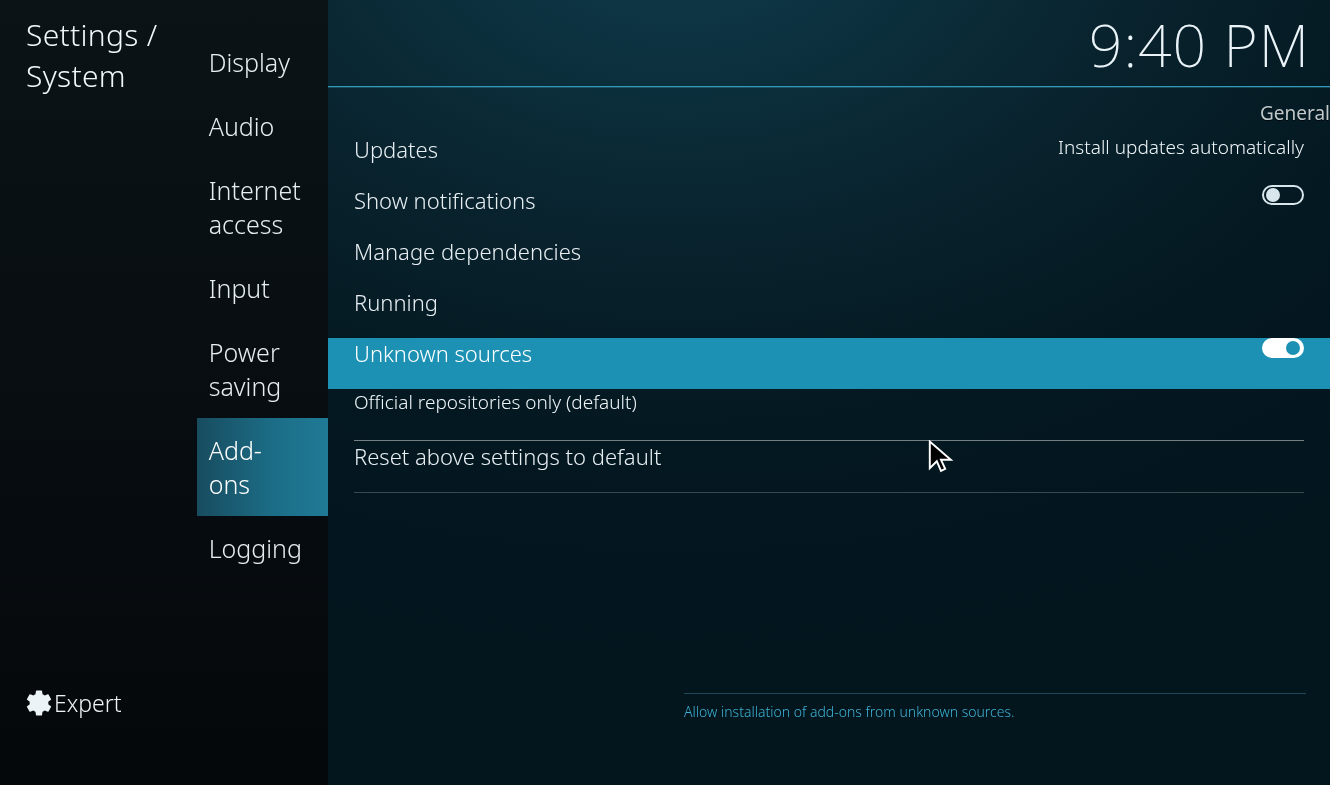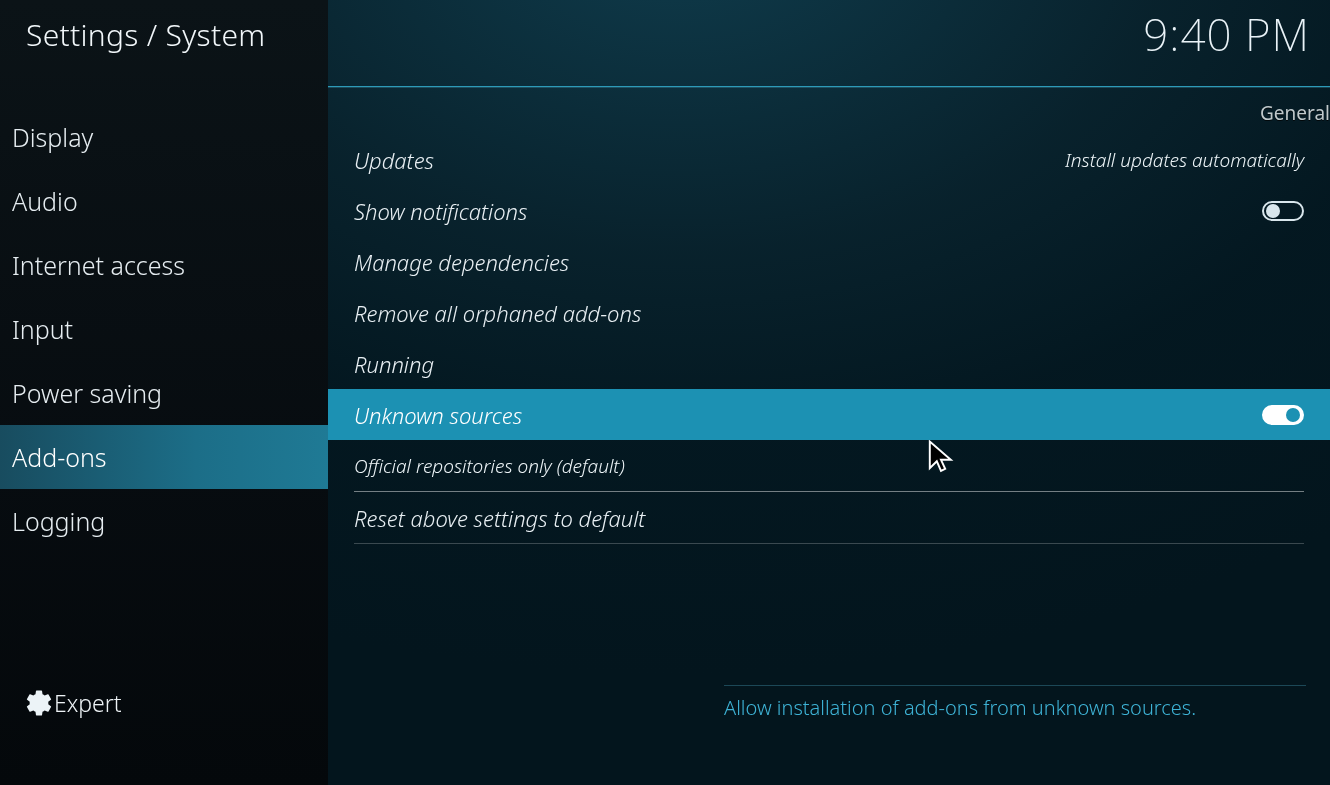--- a/index.html
+++ b/index.html
@@ -12,21 +12,21 @@
     color: #e8eef2;
     -webkit-font-smoothing: antialiased;
   }
   .stage { display:flex; width:1330px; height:785px; }
 
   
   .sidebar {
     width: 328px;
     background: linear-gradient(180deg,#0b1317 0%,#070c10 60%,#04080b 100%);
     position: relative;
-    display:flex; flex-direction:column;
+    display:flex; flex-direction:row;
   }
   .crumb {
     padding: 14px 26px 20px 26px;
     font-size: 30px;
     font-weight: 300;
     color: #f2f7fa;
     letter-spacing: .3px;
   }
   .nav { margin-top: 30px; display:flex; flex-direction:column; }
   .nav-item {
@@ -52,45 +52,44 @@
   
   .main {
     flex:1; height:100%;
     background:
       radial-gradient(ellipse 140% 120% at 35% -10%, rgba(28,110,140,.55) 0%, rgba(11,45,59,.75) 35%, rgba(4,27,37,.88) 55%, #03151d 80%);
     display:flex; flex-direction:column;
     position:relative;
   }
   .clock {
     position:absolute; right:20px; top:4px;
-    font-size:44px; font-weight:200; letter-spacing:1px;
+    font-size:59px; font-weight:200; letter-spacing:1px;
     color:#eaf3f8;
   }
   .hdr-line {
     margin-top:86px;
     border-top:1px solid #2c9ab8;
     border-bottom:1px solid rgba(86,190,218,.25);
   }
   .section-title {
     text-align:right;
     font-size:19px;
     font-weight:400;
     color:#bfc9cc;
     padding-top:12px;
     text-shadow: 0 1px 0 rgba(0,0,0,.7);
   }
   .settings-list { margin-top:8px; }
   .row {
-    display:flex; justify-content:space-between; align-items:center;
+    display:flex; justify-content:space-between; align-items:flex-start;
     padding: 0 26px;
     height:51px;
     font-size:22px;
     color:#e8eff3;
     position:relative;
-    font-style:italic;
   }
   .row.highlight {
     background:#1c91b3;
     color:#fff;
   }
   .row-right { font-size:19px; color:#eef5f8; }
   .divider {
     margin:0 26px; height:1px;
     background: rgba(255,255,255,.45);
   }
@@ -112,25 +111,24 @@
   .toggle.on.inhl{ border-color:#fff; background:#fff;}
   .toggle.on.inhl::after{ background:#1c91b3;}
   .row-label{ white-space:nowrap; }
   .indent::before{
     content:'- ';
     opacity:.85;
   }
   .hint {
     position:absolute; left:356px; bottom:64px; right:24px;
     color:#3eb3d6;
-    font-size:20px;
+    font-size:14px;
     padding:0 0 0 0;
     border-top:1px solid rgba(76,170,198,.35);
     padding-top:8px;
-    margin-left:40px;
   }
   
   .cursor { position:absolute; left:927px; top:440px; pointer-events:none;}
 </style>
 </head>
 <body>
 
 <div class="stage">
 
   <aside class="sidebar">
@@ -168,23 +166,20 @@
 
       <div class="row">
         <span class="row-label">Show notifications</span>
         <span class="toggle off"></span>
       </div>
 
       <div class="row">
         <span class="row-label">Manage dependencies</span>
       </div>
 
-      <div class="row">
-        <span class="row-label">Remove all orphaned add-ons</span>
-      </div>
 
       <div class="row">
         <span class="row-label">Running</span>
       </div>
 
       <div class="row highlight">
         <span class="row-label">Unknown sources</span>
         <span class="toggle on inhl"></span>
       </div>
 

